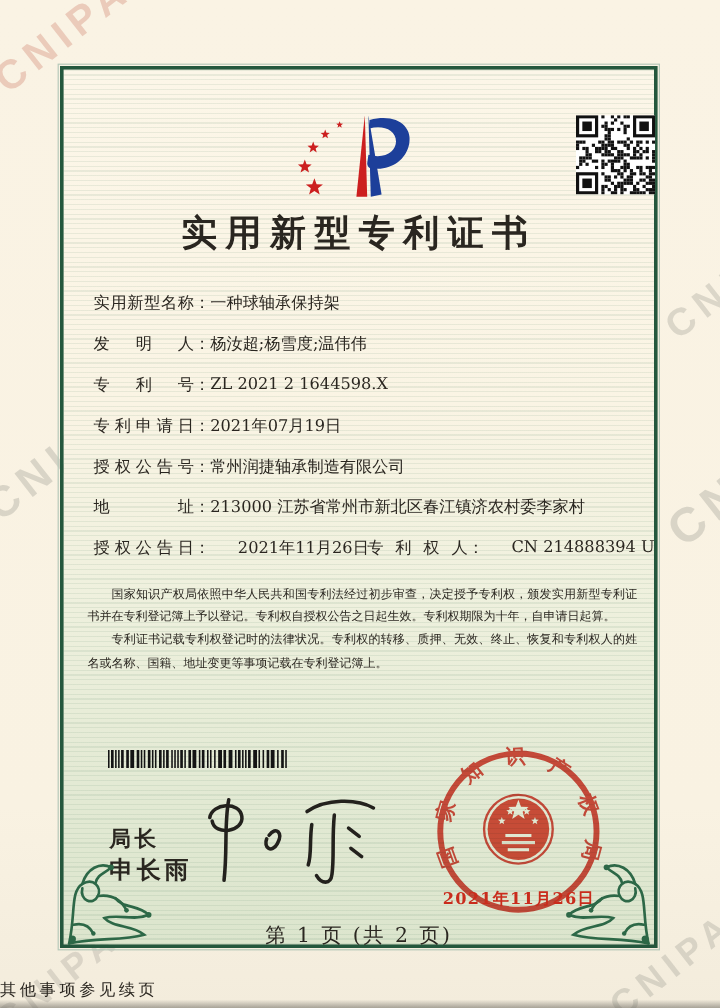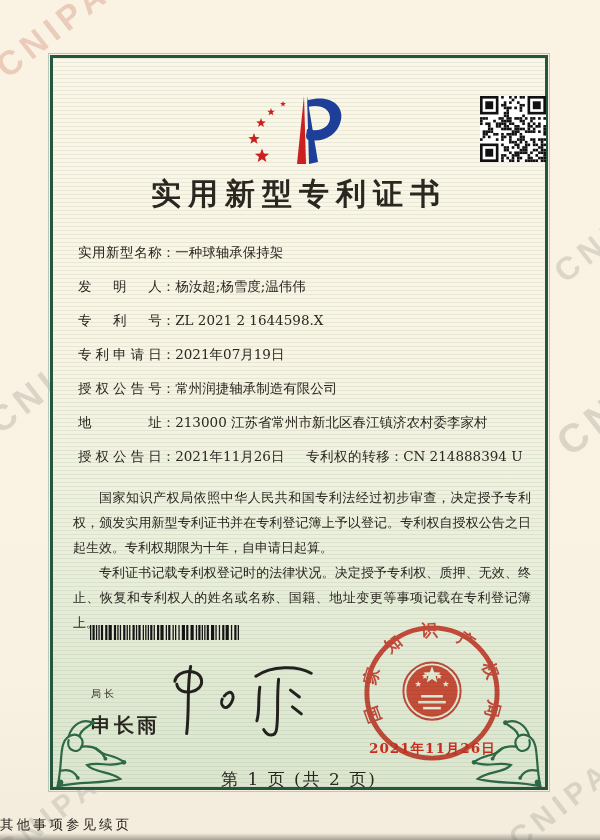--- a/index.html
+++ b/index.html
@@ -14,31 +14,31 @@
         repeating-linear-gradient(0deg, rgba(96,140,110,.12) 0 1px, rgba(0,0,0,0) 1px 4px),
         linear-gradient(180deg,#fcf6e8 0%,#faf4e4 38%,#eef0dd 62%,#e2e9d3 84%,#dce5cd 100%);
       z-index:2;}
   .certno{position:absolute;left:24px;top:36px;font-size:13px;letter-spacing:2px;}
   .logo{position:absolute;left:192px;top:34px;width:110px;height:78px;}
   .qr{position:absolute;left:427px;top:38px;width:66px;height:66px;}
   .title{position:absolute;left:0;top:116px;width:100%;text-align:center;
       font-size:30px;font-weight:bold;letter-spacing:7px;}
   .fields{position:absolute;left:25px;top:186px;width:455px;font-size:13.5px;}
   .frow{height:34px;display:flex;align-items:flex-start;}
-  .pair{display:flex;}
+  .pair{display:flex;gap:23px;}
   .pair1{width:228px;}
   .flabel{font-weight:normal;white-space:nowrap;}
   .jlabel{display:inline-block;width:6.2em;text-align:justify;text-align-last:justify;}
   .fvalue{white-space:nowrap;}
-  .paras{position:absolute;left:20px;top:428px;width:458px;font-size:13px;line-height:1.92;
+  .paras{position:absolute;left:20px;top:428px;width:458px;font-size:10px;line-height:1.92;
       text-align:justify;}
   .paras p{margin:0;text-indent:2em;}
   .barcode{position:absolute;left:35px;top:567px;width:156px;height:15px;}
   .official-title{position:absolute;left:38px;top:629px;font-family:"Liberation Sans",sans-serif;
-      font-weight:400;font-size:10px;letter-spacing:3px;text-align:right;}
+      font-weight:700;font-size:18px;letter-spacing:3px;text-align:right;}
   .official-name{position:absolute;left:38px;top:654px;font-family:"Liberation Sans",sans-serif;
       font-weight:600;font-size:20px;letter-spacing:3px;}
   .sig{position:absolute;left:108px;top:596px;width:168px;height:92px;}
   .seal{position:absolute;left:305px;top:561px;width:148px;height:148px;mix-blend-mode:multiply;}
   .sealdate{position:absolute;left:316px;top:682px;font-size:13.5px;font-weight:bold;
       color:#c92c1c;letter-spacing:1px;white-space:nowrap;}
   .pageno{position:absolute;left:0;top:710px;width:100%;text-align:center;font-size:17px;letter-spacing:2px;}
   .orn{position:absolute;width:96px;height:92px;bottom:-2px;}
   .orn.l{left:-2px;}
   .orn.r{right:-2px;transform:scaleX(-1);}
@@ -316,29 +316,29 @@
     <div class="frow">
       <span class="flabel"><span class="jlabel">地址</span><span>：</span></span>
       <span class="fvalue">213000 江苏省常州市新北区春江镇济农村委李家村</span>
     </div>
     <div class="frow">
       <span class="pair pair1">
         <span class="flabel"><span class="jlabel">授权公告日</span><span>：</span></span>
         <span class="fvalue">2021年11月26日</span>
       </span>
       <span class="pair">
-        <span class="flabel"><span class="jlabel">专利权的转移</span><span>：</span></span>
+        <span class="flabel"><span class="jlabel">专利权人</span><span>：</span></span>
         <span class="fvalue">CN 214888394 U</span>
       </span>
     </div>
   </div>
 
   <div class="paras">
     <p>国家知识产权局依照中华人民共和国专利法经过初步审查，决定授予专利权，颁发实用新型专利证书并在专利登记簿上予以登记。专利权自授权公告之日起生效。专利权期限为十年，自申请日起算。</p>
-    <p>专利证书记载专利权登记时的法律状况。决定授予专利权、质押、无效、终止、恢复和专利权人的姓名或名称、国籍、地址变更等事项记载在专利登记簿上。</p>
+    <p>专利证书记载专利权登记时的法律状况。专利权的转移、质押、无效、终止、恢复和专利权人的姓名或名称、国籍、地址变更等事项记载在专利登记簿上。</p>
   </div>
 
   <svg class="barcode" viewBox="0 0 156 15" preserveAspectRatio="none">
     <g id="bars" fill="#141414">
         <rect x="2" y="0" width="1.3" height="15" fill="#141414"></rect>
         <rect x="4.5" y="0" width="2.2" height="15" fill="#141414"></rect>
         <rect x="7.9" y="0" width="1.3" height="15" fill="#141414"></rect>
         <rect x="10.4" y="0" width="1.3" height="15" fill="#141414"></rect>
         <rect x="12.9" y="0" width="2.2" height="15" fill="#141414"></rect>
         <rect x="17.200000000000003" y="0" width="2.2" height="15" fill="#141414"></rect>

